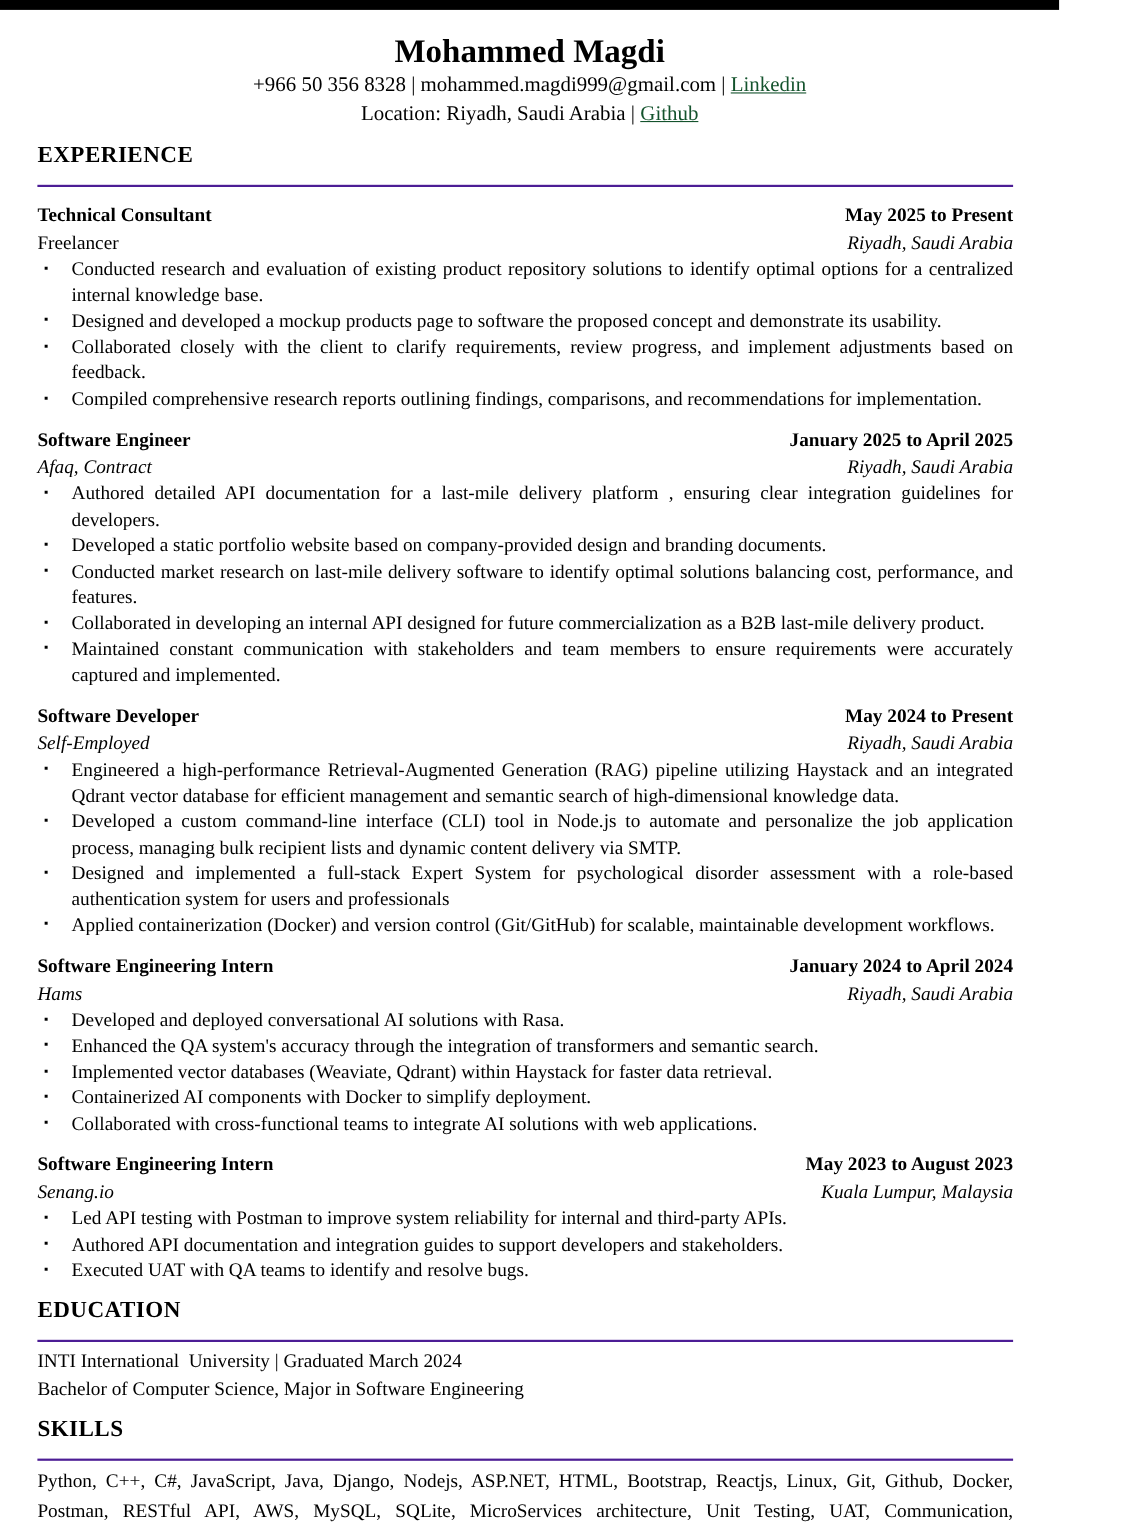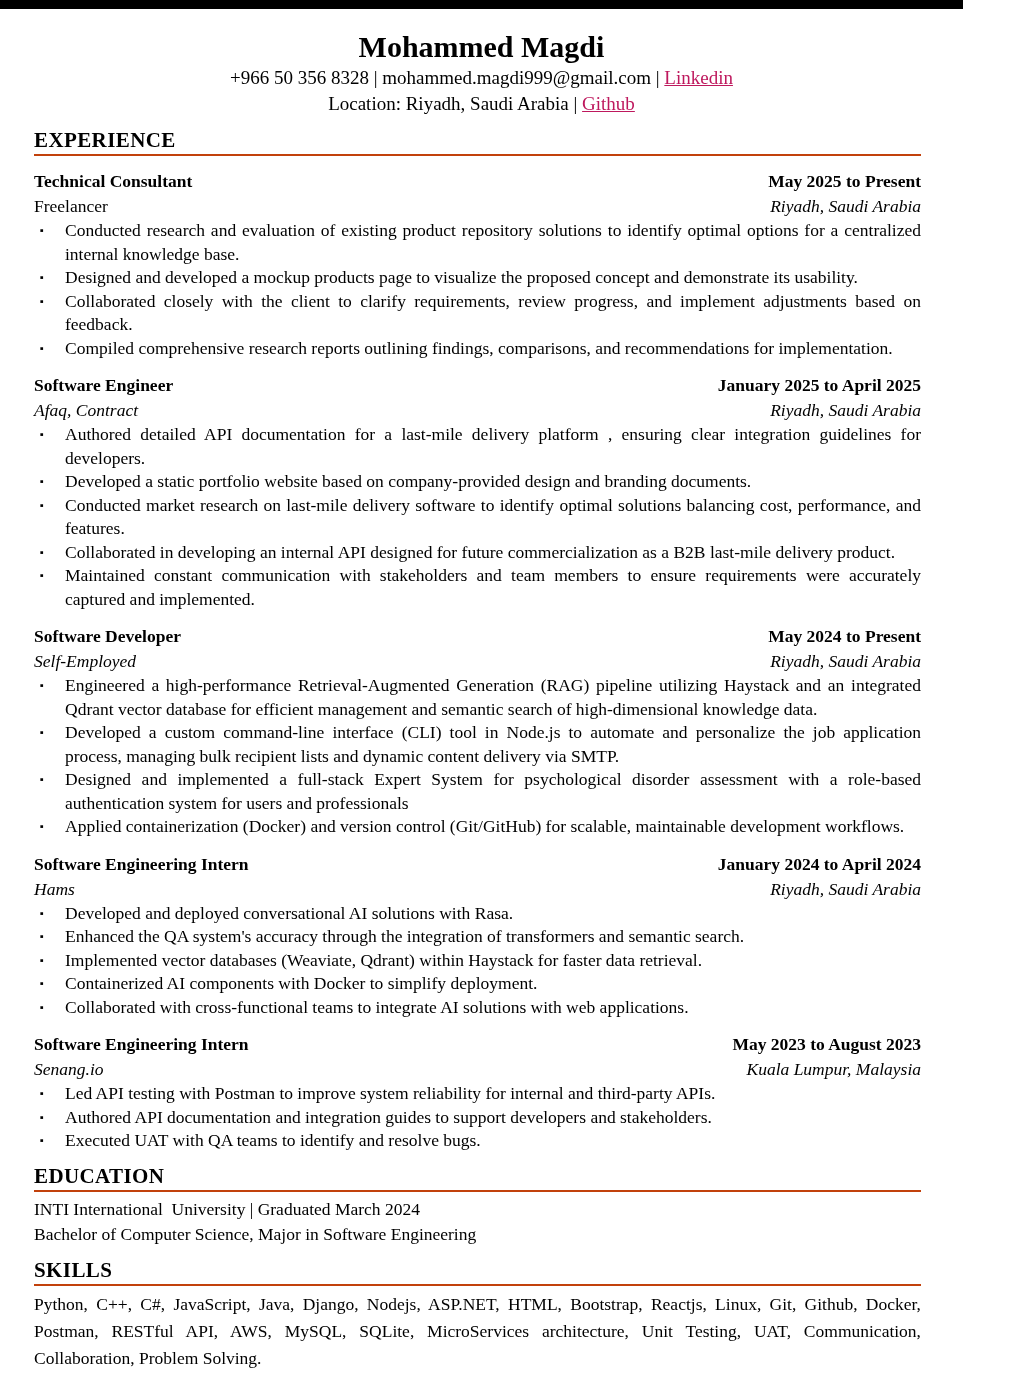--- a/index.html
+++ b/index.html
@@ -10,28 +10,28 @@
     background: #ffffff;
     color: #000000;
     font-family: "Liberation Serif", "DejaVu Serif", serif;
     box-sizing: border-box;
     overflow: hidden;
   }
   .topbar { height: 9px; width: 100%; background: #000000; }
   .header { text-align: center; padding-top: 20px; }
   .name { font-size: 30px; font-weight: bold; margin: 0; line-height: 36px; }
   .contact { font-size: 19px; margin: 0; line-height: 26px; }
-  a.doclink { color: #be185d; text-decoration: underline; cursor: pointer; }
+  a.doclink { color: #14532d; text-decoration: underline; cursor: pointer; }
   .content { padding: 0 42px 0 34px; }
   .section-heading {
     font-size: 21px;
     font-weight: bold;
     letter-spacing: 0.4px;
-    border-bottom: 2px solid #c2410c;
-    padding-bottom: 1px;
+    border-bottom: 2px solid #4c1d95;
+    padding-bottom: 15px;
     margin-top: 11px;
   }
   .jobrow { display: flex; justify-content: space-between; font-size: 17.5px; line-height: 25px; }
   .job { margin-top: 13px; }
   .job-title, .job-dates { font-weight: bold; }
   .italic { font-style: italic; }
   ul.bullets { list-style: none; margin: 0; padding: 0; }
   ul.bullets li {
     position: relative;
     padding-left: 31px;
@@ -70,21 +70,21 @@
       <div class="jobrow">
         <span class="job-title">Technical Consultant</span>
         <span class="job-dates">May 2025 to Present</span>
       </div>
       <div class="jobrow">
         <span class="company">Freelancer</span>
         <span class="location italic">Riyadh, Saudi Arabia</span>
       </div>
       <ul class="bullets">
         <li>Conducted research and evaluation of existing product repository solutions to identify optimal options for a centralized internal knowledge base.</li>
-        <li>Designed and developed a mockup products page to visualize the proposed concept and demonstrate its usability.</li>
+        <li>Designed and developed a mockup products page to software the proposed concept and demonstrate its usability.</li>
         <li>Collaborated closely with the client to clarify requirements, review progress, and implement adjustments based on feedback.</li>
         <li>Compiled comprehensive research reports outlining findings, comparisons, and recommendations for implementation.</li>
       </ul>
     </section>
 
     <section class="job">
       <div class="jobrow">
         <span class="job-title">Software Engineer</span>
         <span class="job-dates">January 2025 to April 2025</span>
       </div>

